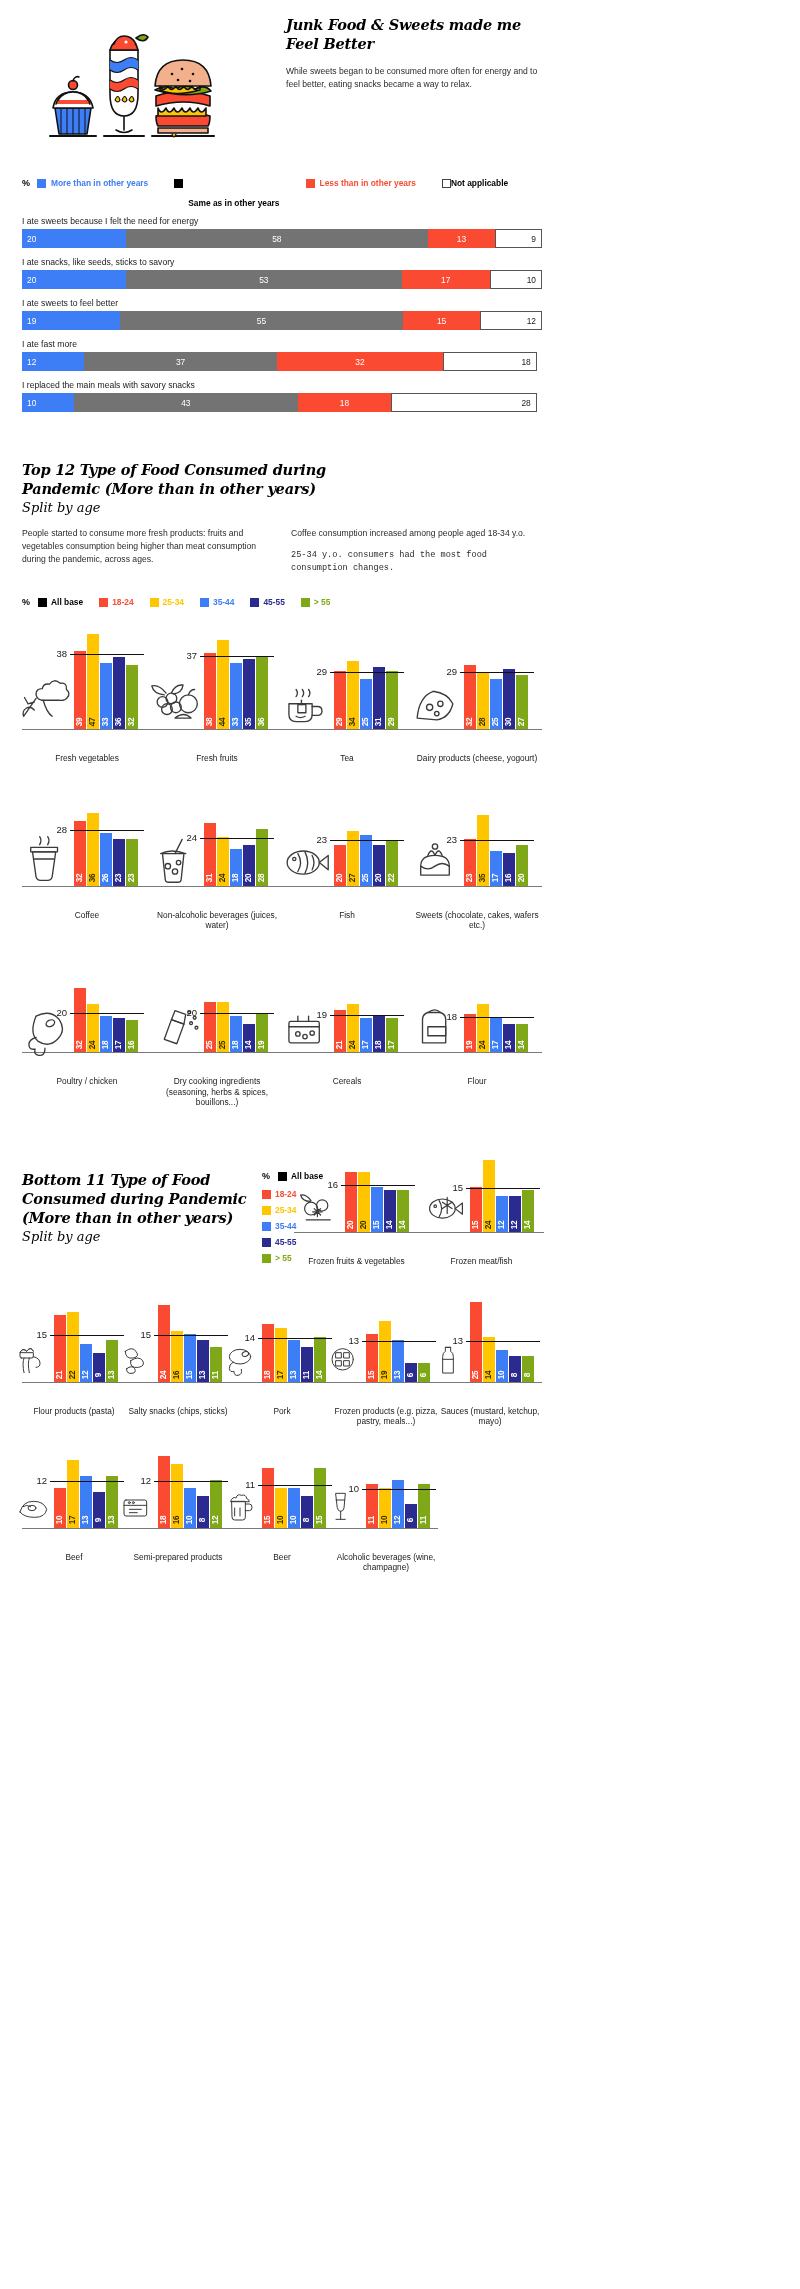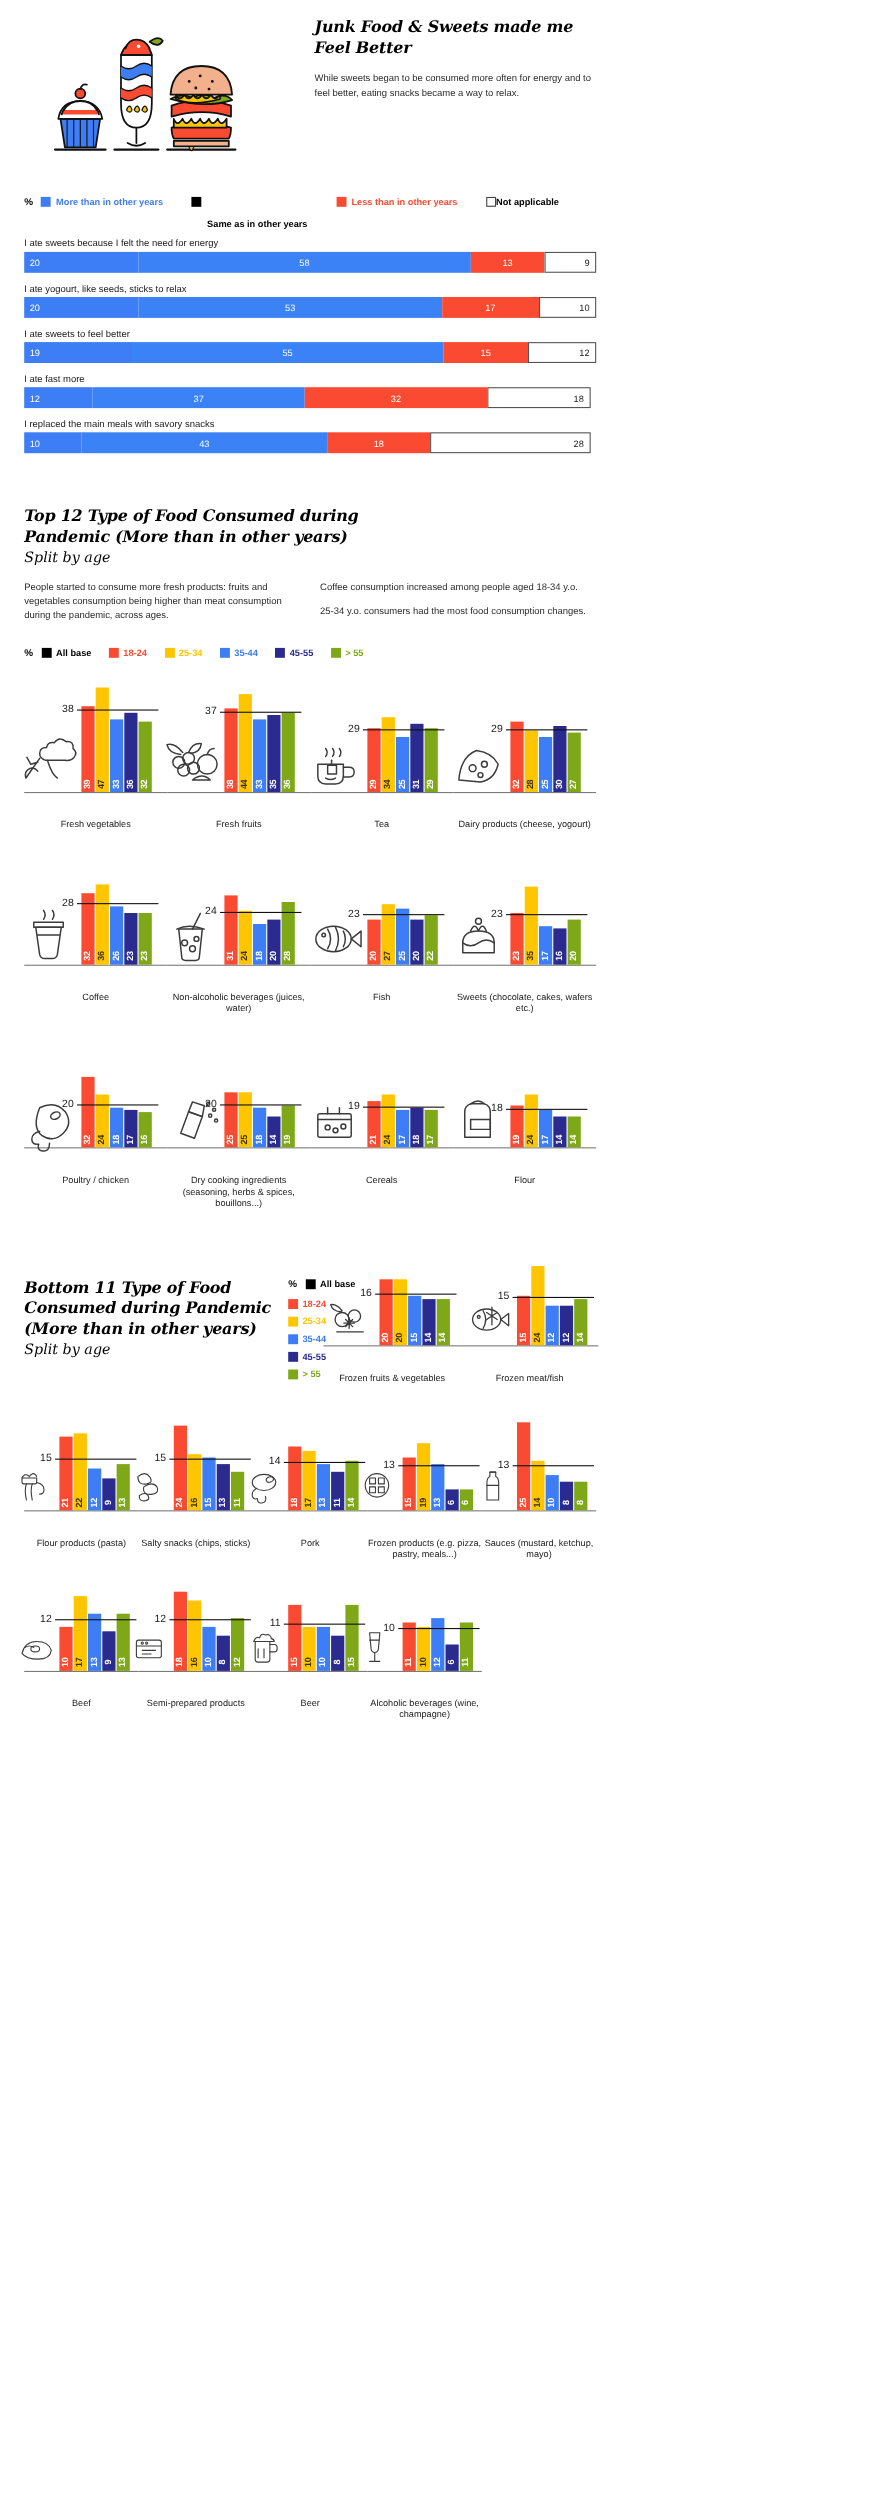--- a/index.html
+++ b/index.html
@@ -47,21 +47,21 @@
   .sw-red { background:#fa4b32; }
   .sw-white { background:#fff; border:1px solid #444; width:9px; height:9px; }
 
   
   .sbar-block { margin-bottom: 9px; }
   .sbar-label { font-size: 8.6px; margin-bottom: 3px; color:#1a1a1a; }
   .sbar { display:flex; height: 19px; width: 100%; }
   .seg { display:flex; align-items:center; font-size: 8.4px; position:relative; }
   .seg span { position:absolute; }
   .seg.blue  { background:#3d7df5; color:#fff; }
-  .seg.black { background:#3b82f6;    color:#fff; }
+  .seg.black { background:#737373;    color:#fff; }
   .seg.red   { background:#fa4b32; color:#fff; }
   .seg.na    { background:#fff; color:#1a1a1a; border:1px solid #555; }
   .seg.blue span { left:5px; }
   .seg.black span, .seg.red span { left:50%; transform:translateX(-50%); }
   .seg.na span { right:5px; }
 
   
   .agelegend { display:flex; align-items:center; font-size:8.4px; font-weight:700; margin: 10px 0 4px 0; }
   .agelegend .legend-pct { font-size:9px; margin-right:8px;}
   .ai { display:flex; align-items:center; margin-right:16px; white-space:nowrap; }
@@ -97,21 +97,21 @@
     position:absolute; font-size:9.5px; color:#1a1a1a; transform:translate(-100%,-52%);
     padding-right:3px; white-space:nowrap;
   }
   .cat-label {
     text-align:center; font-size:8.3px; line-height:1.25; margin-top:23px; color:#1a1a1a;
   }
 
   
   .twocol { display:flex; gap:18px; margin-top:12px; }
   .twocol > div { flex:1; }
-  .twocol p.body + p.body { margin-top:9px; }
+  .twocol p.body + p.body { margin-top:9px;font-family:Liberation Mono, monospace; }
 
   .bottom-head { display:flex; margin-top: 30px; }
   .bottom-head .lhs { width: 230px; }
   .bottom-head .rhs { flex:1; padding-left:10px; }
   .vlegend .ai { margin-bottom:6px; margin-right:0; }
   svg { display:block; overflow:visible; }
 </style>
 </head>
 <body>
 
@@ -207,21 +207,21 @@
             </div>
             <div class="seg red" style="width: 13%;">
               <span>13</span>
             </div>
             <div class="seg na" style="width: 9%;">
               <span>9</span>
             </div>
           </div>
         </div>
         <div class="sbar-block">
-          <div class="sbar-label">I ate yogourt, like seeds, sticks to relax</div>
+          <div class="sbar-label">I ate snacks, like seeds, sticks to savory</div>
           <div class="sbar">
             <div class="seg blue" style="width: 20%;">
               <span>20</span>
             </div>
             <div class="seg black" style="width: 53%;">
               <span>53</span>
             </div>
             <div class="seg red" style="width: 17%;">
               <span>17</span>
             </div>

